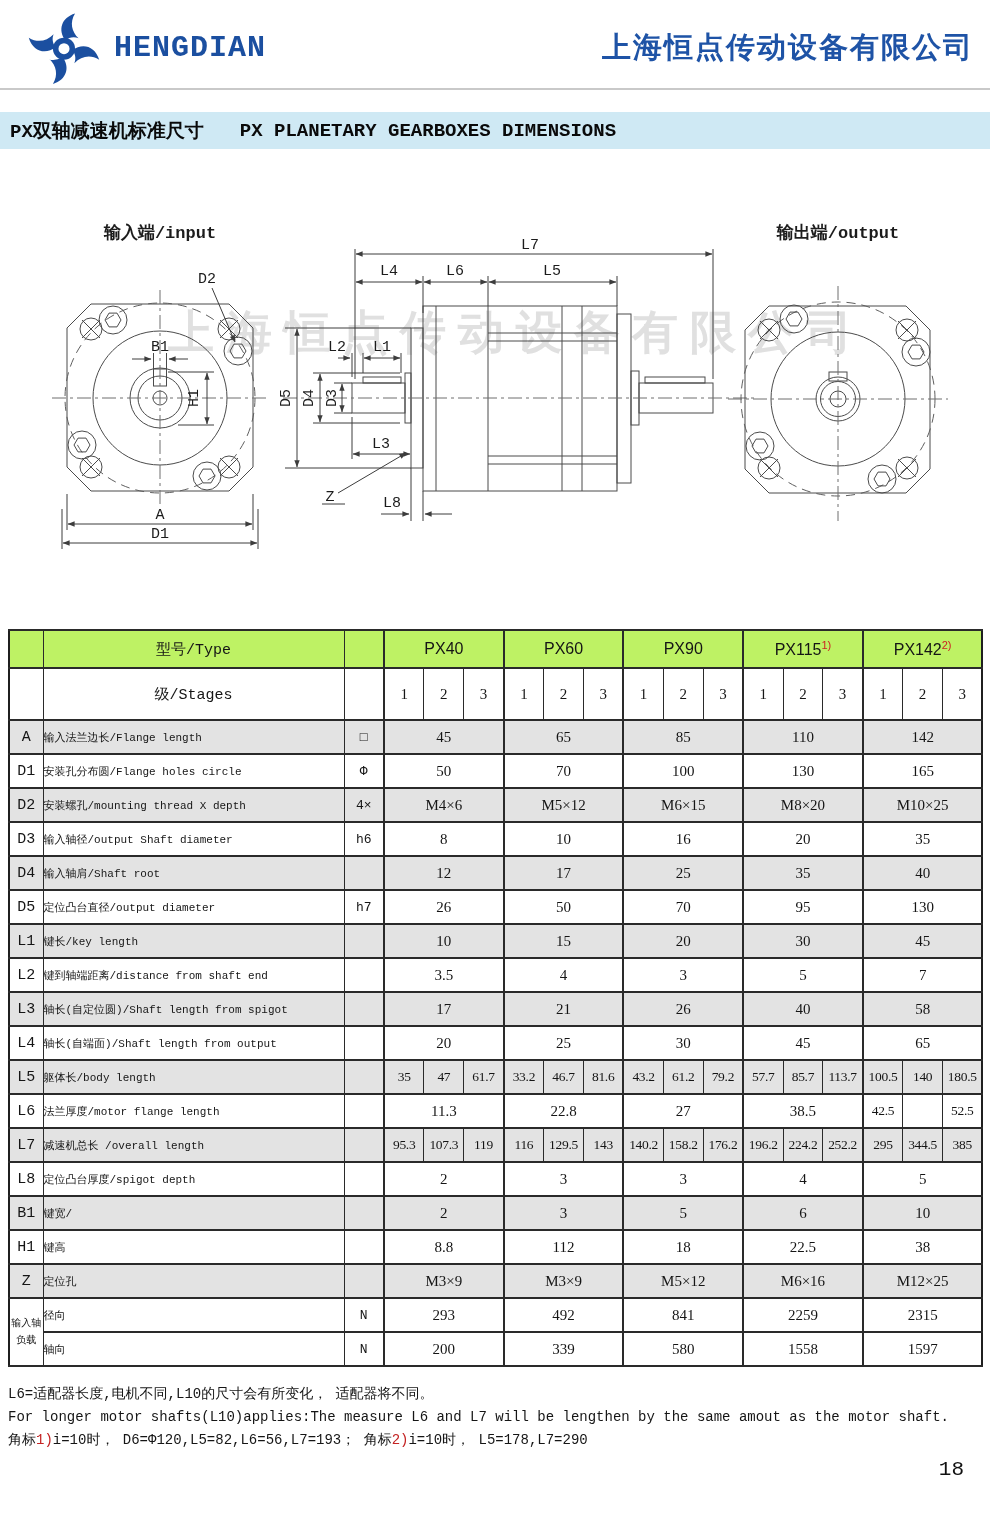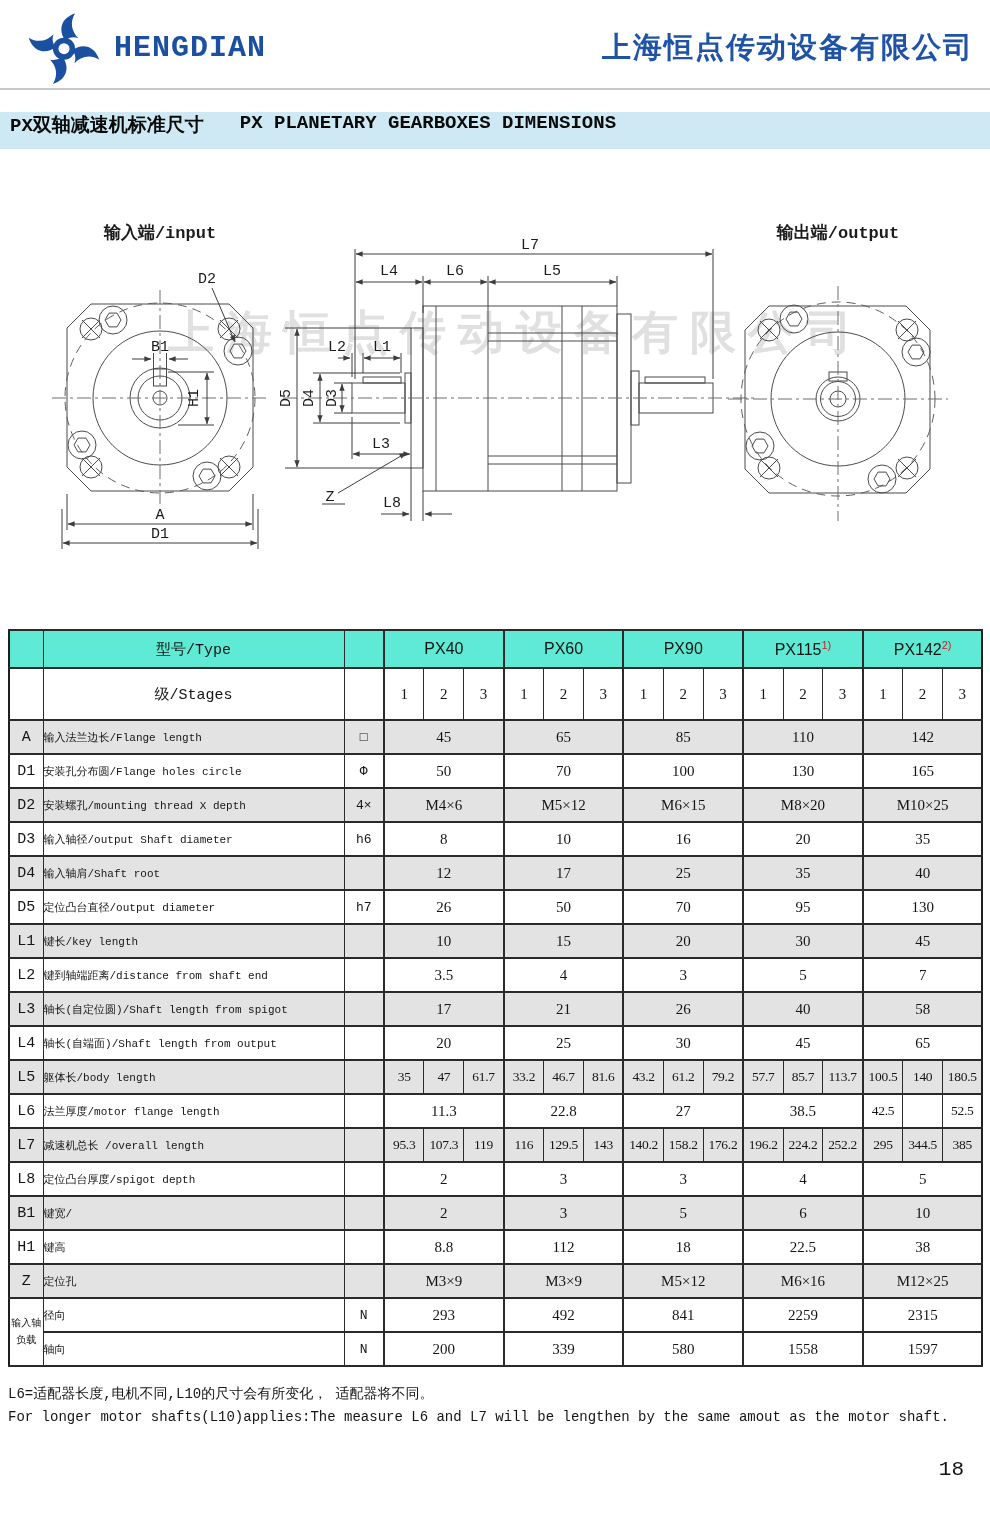--- a/index.html
+++ b/index.html
@@ -10,39 +10,39 @@
   }
   
   .header{height:88px;position:relative;border-bottom:2px solid #c9c9c9;}
   .logo{position:absolute;left:26px;top:10px;display:flex;align-items:center;gap:12px;}
   .logo-mark{width:76px;height:76px;}
   .logo-text{font-family:Liberation Mono, monospace;font-weight:bold;font-size:30px;
     color:#1b4fa0;letter-spacing:1px;}
   .company{position:absolute;right:16px;top:28px;font-family:"Liberation Serif","DejaVu Serif",serif;
     font-weight:bold;font-size:29px;color:#1e53a6;letter-spacing:2px;white-space:nowrap;}
   
-  .title-bar{margin-top:22px;background:#cfe9f4;height:37px;display:flex;align-items:flex-start;
+  .title-bar{margin-top:22px;background:#cfe9f4;height:37px;display:flex;align-items:center;
     padding-left:10px;gap:36px;font-weight:bold;font-size:19px;color:#0a0a0a;white-space:nowrap;}
   
   svg.drawing{display:block;margin-top:42px;}
   svg.drawing text{font-family:"Liberation Mono","DejaVu Sans Mono",monospace;font-size:15px;fill:#1c1c1c;}
   svg.drawing text.view-title{font-size:17px;font-weight:bold;}
   svg.drawing text.wm{font-size:46px;letter-spacing:12px;fill:#c7c7c7;opacity:.55;font-weight:bold;}
   .ln{fill:none;stroke:#4b4b4b;stroke-width:1;}
   .dash{fill:none;stroke:#5f5f5f;stroke-width:1;stroke-dasharray:9 6;}
   .cl{fill:none;stroke:#6e6e6e;stroke-width:1;stroke-dasharray:14 4 3 4;}
   .dim{fill:none;stroke:#3d3d3d;stroke-width:1;}
   
   table.dims{border-collapse:collapse;table-layout:fixed;width:974px;margin:18px 0 0 8px;
     border:2px solid #1f1f1f;}
   table.dims td{border-left:1px solid #2a2a2a;border-right:1px solid #2a2a2a;
     border-top:2px solid #2a2a2a;border-bottom:2px solid #2a2a2a;
     padding:0;overflow:hidden;vertical-align:middle;}
   tr.type-row{height:38px;}
-  tr.type-row td{background:#5eead4;}
+  tr.type-row td{background:#bef264;}
   tr.stages-row{height:52px;}
   tbody tr{height:34px;}
   tr.shaded td{background:#e3e3e3;}
   .c-key{text-align:center;font-size:15px;}
   .c-type-label,.c-stages-label{text-align:center;font-size:15px;}
   .c-label{text-align:left;padding-left:7px;font-size:11px;white-space:nowrap;}
   .c-unit{text-align:center;font-size:13px;}
   .c-val{text-align:center;font-family:"Liberation Serif","DejaVu Serif",serif;font-size:15px;}
   .c-val.narrow{font-size:13.5px;letter-spacing:-0.3px;}
   .c-model{text-align:center;font-family:"Liberation Sans",sans-serif;font-size:16px;}
@@ -542,15 +542,16 @@
         <td class="c-val g-start" colspan="3">580</td>
         <td class="c-val g-start" colspan="3">1558</td>
         <td class="c-val g-start" colspan="3">1597</td>
       </tr>
     </tbody>
 </table>
 
 <div class="notes">
     <div class="note-line"><span>L6=适配器长度,电机不同,L10的尺寸会有所变化， 适配器将不同。</span></div>
     <div class="note-line"><span>For longer motor shafts(L10)applies:The measure L6 and L7 will be lengthen by the same amout as the motor shaft.</span></div>
+    <div class="note-line"><span>角标</span><span class="red">1)</span><span>i=10时， D6=Φ120,L5=82,L6=56,L7=193；  角标</span><span class="red">2)</span><span>i=10时， L5=178,L7=290</span></div>
   </div>
 
 <div class="page-num">18</div>
 
 </body></html>

